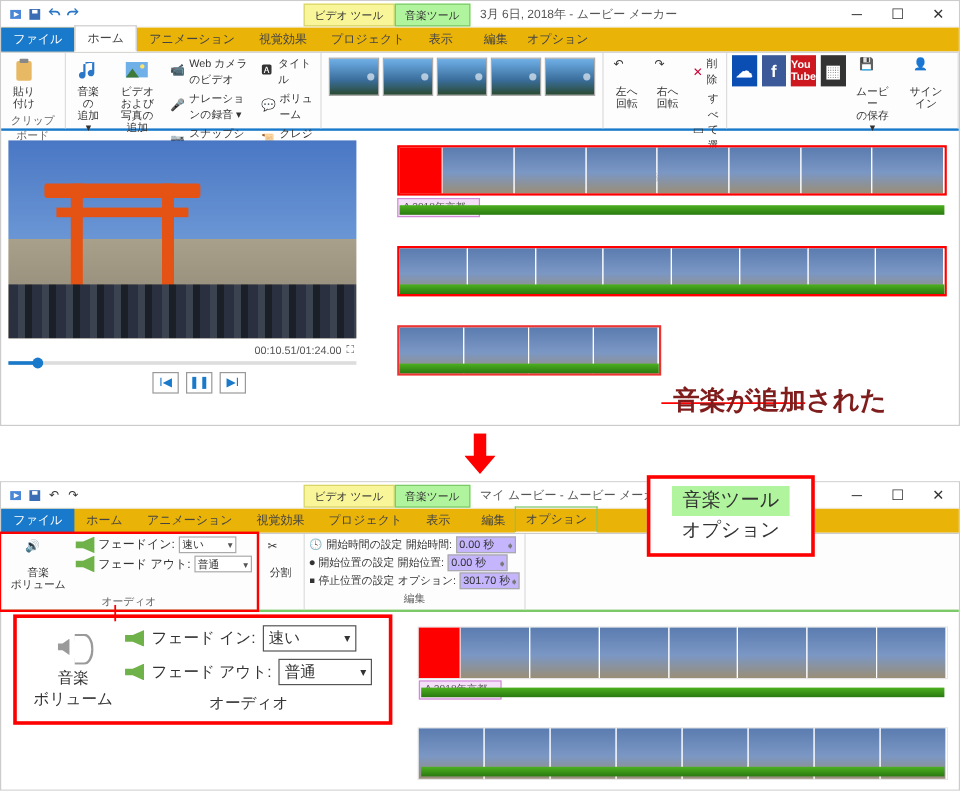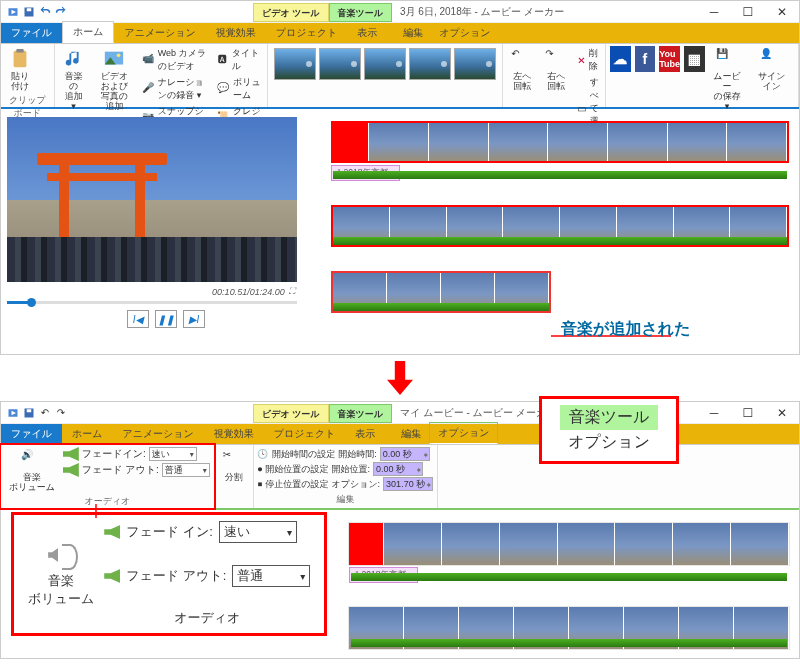--- a/index.html
+++ b/index.html
@@ -14,21 +14,21 @@
   .window { border: 1px solid #ccc; position: relative; }
   .titlebar {
     height: 22px;
     display: flex;
     align-items: stretch;
     background: #fff;
     border-bottom: 1px solid #eee;
   }
   .qat { display: flex; align-items: center; gap: 4px; padding: 2px 6px; }
   .qat .ic { width: 12px; height: 12px; display: inline-flex; align-items: center; justify-content: center; }
-  .ctx-tabs { display: flex; font-weight: bold; }
+  .ctx-tabs { display: flex; }
   .ctx-tab {
     padding: 3px 8px;
     font-size: 9px;
     border: 1px solid #fff;
     margin-top: 2px;
   }
   .ctx-video { background: #f8f698; border-color: #d8d46a; }
   .ctx-music { background: #b0f59e; border-color: #7cc968; }
   .title { flex: 1; padding: 4px 8px; font-size: 10px; color: #555; }
   .winbtns { margin-left: auto; display: flex; }
@@ -57,21 +57,21 @@
   .bigbtn { display: flex; flex-direction: column; align-items: center; padding: 2px 4px; gap: 2px; }
   .bigbtn .ic { width: 22px; height: 22px; }
   .bigbtn .lbl { font-size: 9px; text-align: center; line-height: 1.1; }
   .smallbtn { display: flex; align-items: center; gap: 3px; padding: 1px 2px; }
   .smallbtn .ic { width: 14px; height: 14px; }
   .smallbtn .lbl { font-size: 9px; }
   .themes { display: flex; gap: 3px; padding: 2px; }
   .theme-thumb { width: 42px; height: 32px; border: 1px solid #aaa; background: linear-gradient(#6fb0e8,#3a6d9a 60%,#2a4a30); position: relative; }
   .theme-thumb::after { content:''; position:absolute; right:3px; top:12px; width:6px; height:6px; background:#fff; border-radius:50%; opacity:.6;}
   .body-area { display: flex; }
-  .preview-pane { width: 330px; padding: 4px 6px; font-style: italic; }
+  .preview-pane { width: 330px; padding: 4px 6px; }
   .preview-img {
     width: 290px; height: 165px; margin: 4px 0;
     background: linear-gradient(#4a77c4 0%, #6b96d5 50%, #a9a08b 50%, #8a8270 100%);
     position: relative; overflow: hidden;
   }
   .torii { position:absolute; left:30px; top:36px; width:130px; height:90px; }
   .torii .post { position:absolute; width:10px; height:90px; background:#e55314; }
   .torii .post.l{left:22px;} .torii .post.r{right:22px;}
   .torii .beam { position:absolute; top:0; left:0; right:0; height:12px; background:#e55314; border-radius:2px;}
   .torii .beam2 { position:absolute; top:20px; left:10px; right:10px; height:8px; background:#e55314;}
@@ -82,21 +82,21 @@
   .seek::after { content:''; position:absolute; left:20px; top:-3px; width:9px; height:9px; border-radius:50%; background:#1979ca;}
   .playctrl { display:flex; justify-content:center; gap:6px; margin-top:6px;}
   .pbtn { width:22px; height:18px; border:1px solid #999; display:flex; align-items:center; justify-content:center; color:#1979ca; font-size:10px;}
   .timeline-pane { flex:1; padding: 6px 10px 6px 0; position:relative;}
   .clip-row { position:relative; margin: 6px 0 24px 0; }
   .clip-strip { display:flex; height:42px; border:2px solid #f00; }
   .clip { flex:1; background: linear-gradient(#5b7cb0,#7b97c4 55%,#9a8e77); border-right:1px solid #fff; position:relative;}
   .clip.red { background:#f00; }
   .music-bar { position:absolute; left:2px; right:2px; bottom:2px; height:8px; background: linear-gradient(#4db020,#2a7a10); }
   .title-chip { display:inline-block; border:1px solid #d28ad8; background:#f4e0f8; padding:1px 4px; font-size:8.5px; color:#555; margin-top:2px;}
-  .annotation { position:absolute; color:#0369a1; font-size:16px; font-weight:bold; }
+  .annotation { position:absolute; color:#7f1d1d; font-size:22px; font-weight:bold; }
   .annot-line { stroke:#f00; stroke-width:1.5; }
   .arrow-down { width:26px; height:34px; background:#f00; clip-path: polygon(30% 0,70% 0,70% 55%,100% 55%,50% 100%,0 55%,30% 55%); margin: 6px auto; }
   .hl2 { position:absolute; border:2px solid #f00; }
   .callout { position:absolute; border:3px solid #f00; background:#fff; padding:6px 18px; font-size:16px; }
   .callout .t1 { background:#b0f59e; padding:2px 8px; display:block; text-align:center;}
   .callout .t2 { padding:2px 8px; display:block; text-align:center;}
   .audio-combo { display:flex; flex-direction:column; gap:2px; }
   .audio-row { display:flex; align-items:center; gap:3px; }
   .combo { border:1px solid #aaa; background:#fff; width:48px; height:14px; font-size:9px; padding:0 2px; display:flex; justify-content:space-between; align-items:center;}
   .combo::after { content:'▾'; font-size:8px; color:#555;}
@@ -500,21 +500,21 @@
     <span class="t1">音楽ツール</span>
     <span class="t2">オプション</span>
   </div>
 
   <div class="zoom-box" style="left:10px; top:110px;">
     <div class="bigvol">
       <div class="spk-icon"></div>
       <span class="zoom-lbl" style="white-space:pre-line; text-align:center;">音楽
 ボリューム</span>
     </div>
-    <div style="display:flex;flex-direction:column;gap:22px;">
+    <div style="display:flex;flex-direction:column;gap:6px;">
       <div style="display:flex;align-items:center;gap:6px;">
         <span class="sp-sm"></span>
         <span class="zoom-lbl">フェード イン:</span>
         <div class="zoom-combo">
             <span>速い</span>
           </div>
       </div>
       <div style="display:flex;align-items:center;gap:6px;">
         <span class="sp-sm"></span>
         <span class="zoom-lbl">フェード アウト:</span>

